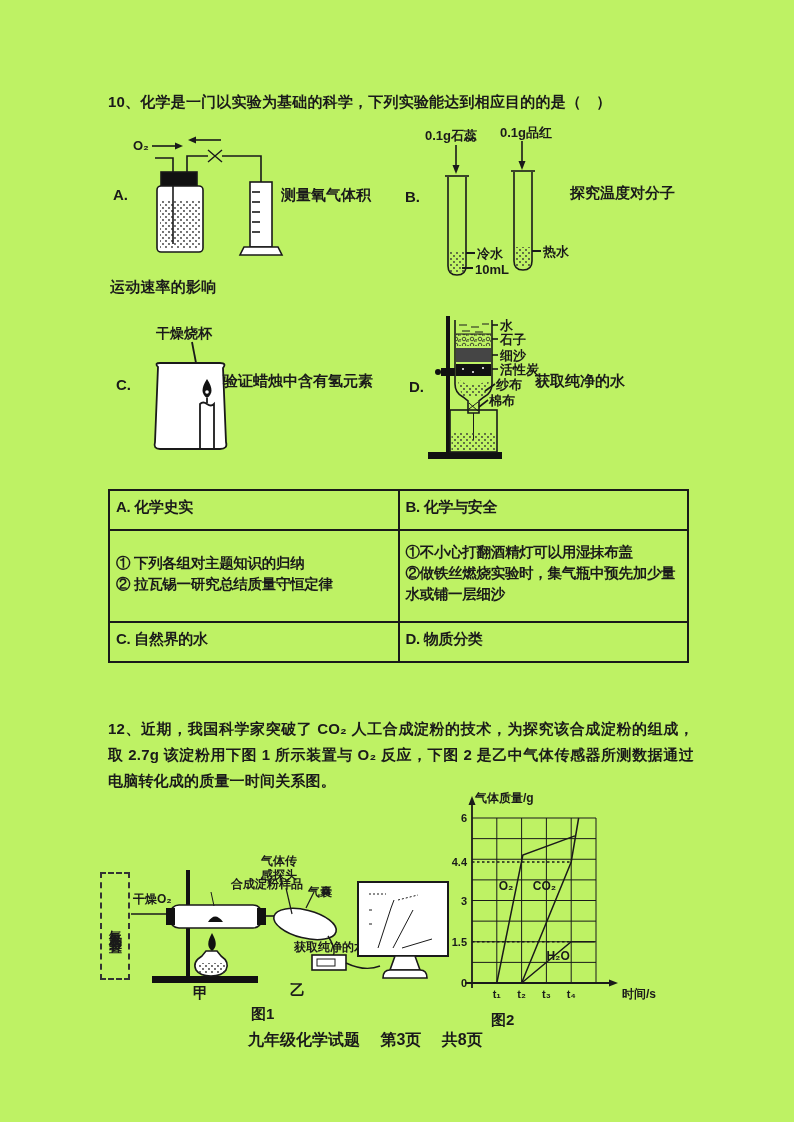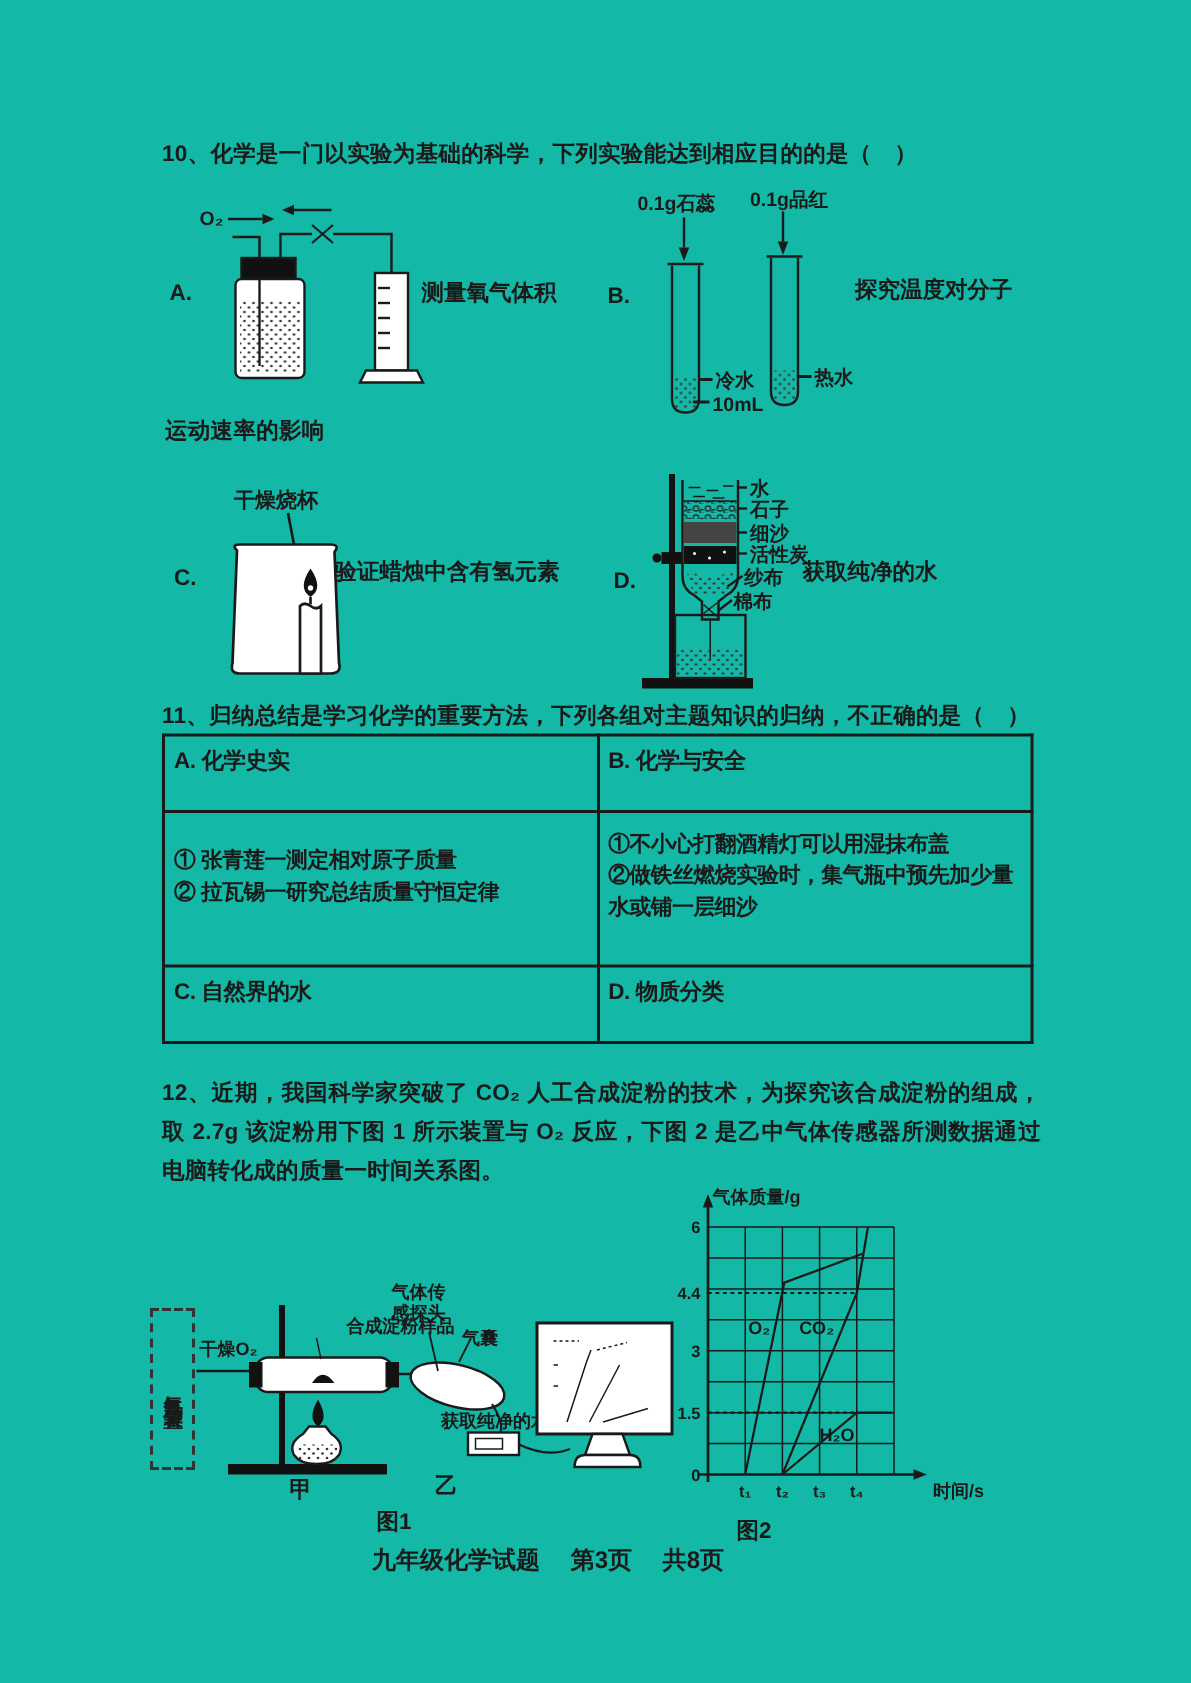--- a/index.html
+++ b/index.html
@@ -1,27 +1,27 @@
 <!DOCTYPE html>
 <html><head>
 <meta charset="utf-8">
 <style>
   html,body{margin:0;padding:0;background:#ddd;}
-  .page{position:relative;width:794px;height:1122px;background:#14b8a6;margin:0 auto;
+  .page{position:relative;width:794px;height:1122px;background:#bef264;margin:0 auto;
         font-family:"Liberation Sans",sans-serif;color:#1a1a1a;overflow:hidden;}
   .abs{position:absolute;}
   .stem{font-size:15px;font-weight:700;letter-spacing:.2px;white-space:nowrap;}
   .para{font-size:15px;font-weight:700;line-height:26px;letter-spacing:.2px;text-align:justify;}
   .lbl-sm{font-size:12px;font-weight:700;white-space:nowrap;text-align:center;}
   .cap{font-size:15px;font-weight:700;white-space:nowrap;}
   .vtext{writing-mode:vertical-rl;text-orientation:upright;font-size:13px;font-weight:700;
          letter-spacing:2px;display:flex;align-items:center;justify-content:center;}
   table.qtable{position:absolute;left:108px;top:489px;width:581px;border-collapse:collapse;
          table-layout:fixed;}
-  table.qtable td{border:2px solid #1a1a1a;vertical-align:middle;padding:2px 4px 18px 6px;
+  table.qtable td{border:2px solid #1a1a1a;vertical-align:middle;padding:2px 4px 7px 6px;
          font-weight:700;letter-spacing:-0.3px;}
   td.thead{font-size:15px;height:29px;}
   td.tbody{font-size:14.5px;line-height:21px;}
   .cellline{display:block;}
   svg{position:absolute;overflow:visible;}
   svg text{font-family:"Liberation Sans",sans-serif;font-weight:700;fill:#1a1a1a;}
   .footer{font-size:16px;font-weight:700;white-space:nowrap;}
 </style>
 </head>
 <body>
@@ -159,31 +159,30 @@
     <text x="95" y="18" font-size="13">水</text>
     <text x="95" y="32" font-size="13">石子</text>
     <text x="95" y="48" font-size="13">细沙</text>
     <text x="95" y="62" font-size="13">活性炭</text>
     <text x="91" y="77" font-size="13">纱布</text>
     <text x="84" y="93" font-size="13">棉布</text>
     <text x="4" y="80" font-size="15">D.</text>
     <text x="130" y="74" font-size="15">获取纯净的水</text>
   </svg>
 
-  <div class="abs stem" style="left:108px;top:468px;">11、归纳总结是学习化学的重要方法，下列各组对主题知识的归纳，不正确的是（　）</div>
 
   <table class="qtable">
     <tbody>
         <tr>
       <td class="thead">A. 化学史实</td>
       <td class="thead">B. 化学与安全</td>
     </tr>
     <tr>
       <td class="tbody" style="height:81px;">
-        <span class="cellline">① 张青莲一测定相对原子质量</span>
+        <span class="cellline">① 下列各组对主题知识的归纳</span>
         <span class="cellline">② 拉瓦锡一研究总结质量守恒定律</span>
       </td>
       <td class="tbody">
         <span class="cellline">①不小心打翻酒精灯可以用湿抹布盖</span>
         <span class="cellline">②做铁丝燃烧实验时，集气瓶中预先加少量水或铺一层细沙</span>
       </td>
     </tr>
     <tr>
       <td class="thead">C. 自然界的水</td>
       <td class="thead">D. 物质分类</td>

